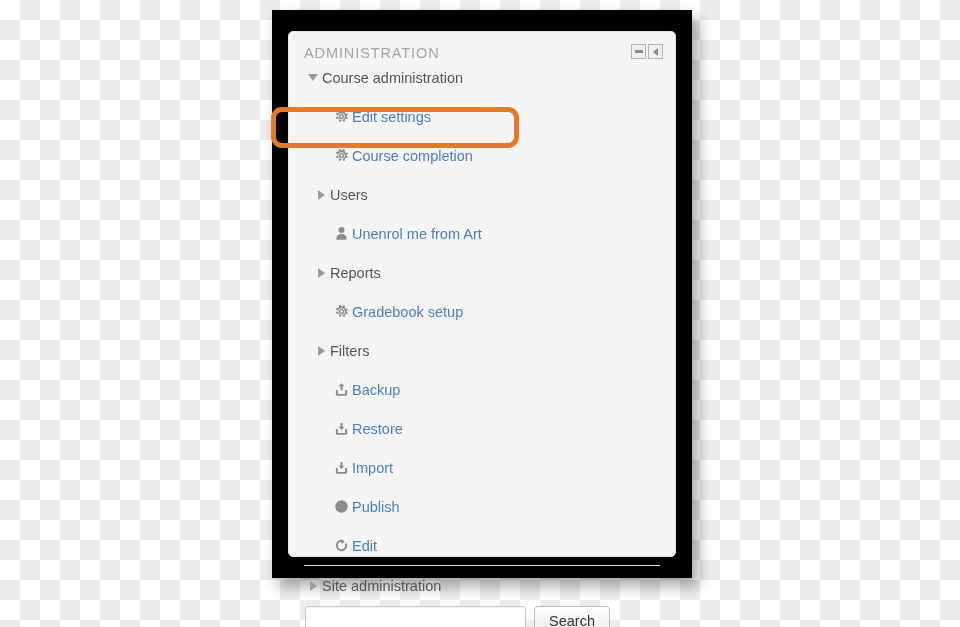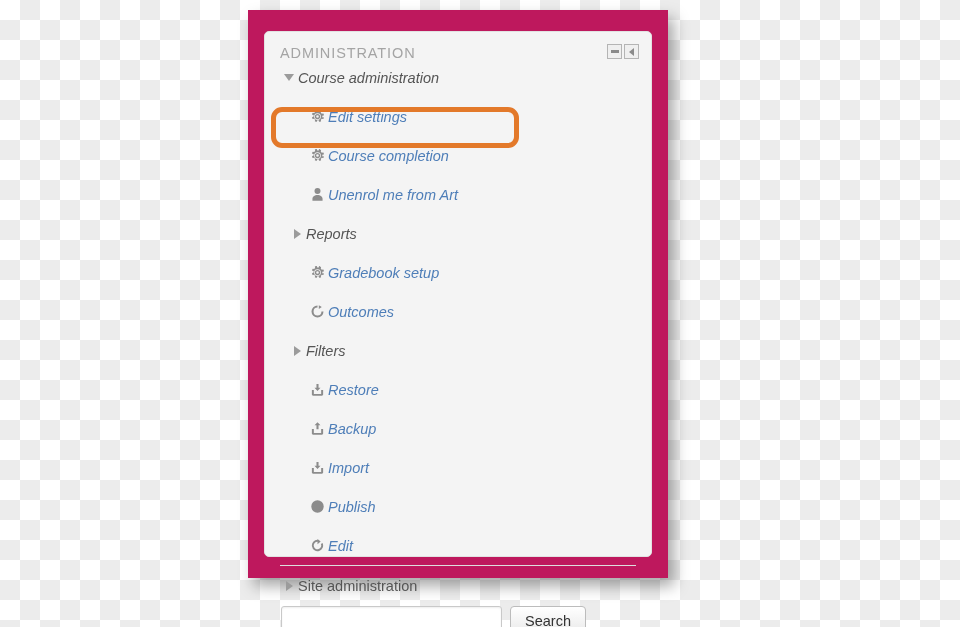--- a/index.html
+++ b/index.html
@@ -17,25 +17,25 @@
       linear-gradient(45deg, #ececec 25%, transparent 25%, transparent 75%, #ececec 75%),
       linear-gradient(45deg, #ececec 25%, transparent 25%, transparent 75%, #ececec 75%);
     background-size: 40px 40px;
     background-position: 0 0, 20px 20px;
     position: relative;
   }
 
   
   #card {
     position: absolute;
-    left: 248px;
+    left: 272px;
     top: 10px;
     width: 420px;
     height: 568px;
-    background: #be185d;
+    background: #000000;
     box-shadow: 6px 8px 14px rgba(0,0,0,0.35);
   }
 
   
   #block {
     position: absolute;
     left: 16px;
     top: 21px;
     width: 388px;
     height: 526px;
@@ -88,21 +88,20 @@
     display: block;
     width: 0; height: 0;
     border-top: 4px solid transparent;
     border-bottom: 4px solid transparent;
     border-right: 5px solid #8a8a8a;
   }
 
   
   #tree {
     padding: 0 14px 0 15px;
-    font-style: italic;
   }
   .node {
     display: flex;
     align-items: center;
     height: 23px;
     font-size: 14.5px;
     white-space: nowrap;
   }
   .node .marker {
     width: 18px;
@@ -232,81 +231,77 @@
         <div class="node child">
           <span class="marker"></span>
           <span class="ico">
             <svg class="gi" width="15" height="15" viewBox="0 0 16 16">
               <path d="M8 5.2a2.8 2.8 0 1 0 0 5.6 2.8 2.8 0 0 0 0-5.6zm0 4.2a1.4 1.4 0 1 1 0-2.8 1.4 1.4 0 0 1 0 2.8z"></path>
               <path d="M14.4 9.1l-1.3-.3a5.3 5.3 0 0 0 0-1.6l1.3-.3a.5.5 0 0 0 .4-.6l-.3-1.2a.5.5 0 0 0-.6-.4l-1.3.3a5.3 5.3 0 0 0-1.1-1.1l.3-1.3a.5.5 0 0 0-.4-.6L10.2 1a.5.5 0 0 0-.6.4l-.3 1.3a5.3 5.3 0 0 0-1.6 0L7.4 1.4A.5.5 0 0 0 6.8 1l-1.2.3a.5.5 0 0 0-.4.6l.3 1.3c-.4.3-.8.7-1.1 1.1l-1.3-.3a.5.5 0 0 0-.6.4L2.2 5.6a.5.5 0 0 0 .4.6l1.3.3a5.3 5.3 0 0 0 0 1.6l-1.3.3a.5.5 0 0 0-.4.6l.3 1.2a.5.5 0 0 0 .6.4l1.3-.3c.3.4.7.8 1.1 1.1l-.3 1.3a.5.5 0 0 0 .4.6l1.2.3a.5.5 0 0 0 .6-.4l.3-1.3a5.3 5.3 0 0 0 1.6 0l.3 1.3a.5.5 0 0 0 .6.4l1.2-.3a.5.5 0 0 0 .4-.6l-.3-1.3c.4-.3.8-.7 1.1-1.1l1.3.3a.5.5 0 0 0 .6-.4l.3-1.2a.5.5 0 0 0-.4-.6zM8 11.6A3.6 3.6 0 1 1 8 4.4a3.6 3.6 0 0 1 0 7.2z"></path>
             </svg>
           </span>
           <span class="lbl">Course completion</span>
         </div>
-        <div class="node child">
-          <span class="marker"></span>
-          <span class="ico">
-            <svg class="gi" width="15" height="15" viewBox="0 0 16 16">
-              <circle cx="8" cy="4.2" r="3.2"></circle>
-              <path d="M8 8.4c-3 0-5.4 1.8-5.4 4v2.2h10.8v-2.2c0-2.2-2.4-4-5.4-4z"></path>
-            </svg>
-          </span>
-          <span class="lbl">Unenrol me from Art</span>
-        </div>
         <div class="node plain child">
           <span class="marker">
             <span class="tri-right"></span>
           </span>
-          <span class="lbl">Reports</span>
-        </div>
-        <div class="node child">
-          <span class="marker"></span>
-          <span class="ico">
-            <svg class="gi" width="15" height="15" viewBox="0 0 16 16">
-              <path d="M8 5.2a2.8 2.8 0 1 0 0 5.6 2.8 2.8 0 0 0 0-5.6zm0 4.2a1.4 1.4 0 1 1 0-2.8 1.4 1.4 0 0 1 0 2.8z"></path>
-              <path d="M14.4 9.1l-1.3-.3a5.3 5.3 0 0 0 0-1.6l1.3-.3a.5.5 0 0 0 .4-.6l-.3-1.2a.5.5 0 0 0-.6-.4l-1.3.3a5.3 5.3 0 0 0-1.1-1.1l.3-1.3a.5.5 0 0 0-.4-.6L10.2 1a.5.5 0 0 0-.6.4l-.3 1.3a5.3 5.3 0 0 0-1.6 0L7.4 1.4A.5.5 0 0 0 6.8 1l-1.2.3a.5.5 0 0 0-.4.6l.3 1.3c-.4.3-.8.7-1.1 1.1l-1.3-.3a.5.5 0 0 0-.6.4L2.2 5.6a.5.5 0 0 0 .4.6l1.3.3a5.3 5.3 0 0 0 0 1.6l-1.3.3a.5.5 0 0 0-.4.6l.3 1.2a.5.5 0 0 0 .6.4l1.3-.3c.3.4.7.8 1.1 1.1l-.3 1.3a.5.5 0 0 0 .4.6l1.2.3a.5.5 0 0 0 .6-.4l.3-1.3a5.3 5.3 0 0 0 1.6 0l.3 1.3a.5.5 0 0 0 .6.4l1.2-.3a.5.5 0 0 0 .4-.6l-.3-1.3c.4-.3.8-.7 1.1-1.1l1.3.3a.5.5 0 0 0 .6-.4l.3-1.2a.5.5 0 0 0-.4-.6zM8 11.6A3.6 3.6 0 1 1 8 4.4a3.6 3.6 0 0 1 0 7.2z"></path>
-            </svg>
-          </span>
-          <span class="lbl">Gradebook setup</span>
-        </div>
-        <div class="node child">
-          <span class="marker"></span>
-          <span class="ico">
-            <svg class="gi" width="15" height="15" viewBox="0 0 16 16">
-              <path d="M8 1.6a6.4 6.4 0 1 0 6.4 6.4h-2.2A4.2 4.2 0 1 1 8 3.8V1.6z"></path>
-              <path d="M9.4 1.2l3.2 2-3.2 2v-4z"></path>
-            </svg>
-          </span>
-          <span class="lbl">Outcomes</span>
+          <span class="lbl">Users</span>
+        </div>
+        <div class="node child">
+          <span class="marker"></span>
+          <span class="ico">
+            <svg class="gi" width="15" height="15" viewBox="0 0 16 16">
+              <circle cx="8" cy="4.2" r="3.2"></circle>
+              <path d="M8 8.4c-3 0-5.4 1.8-5.4 4v2.2h10.8v-2.2c0-2.2-2.4-4-5.4-4z"></path>
+            </svg>
+          </span>
+          <span class="lbl">Unenrol me from Art</span>
         </div>
         <div class="node plain child">
           <span class="marker">
             <span class="tri-right"></span>
           </span>
+          <span class="lbl">Reports</span>
+        </div>
+        <div class="node child">
+          <span class="marker"></span>
+          <span class="ico">
+            <svg class="gi" width="15" height="15" viewBox="0 0 16 16">
+              <path d="M8 5.2a2.8 2.8 0 1 0 0 5.6 2.8 2.8 0 0 0 0-5.6zm0 4.2a1.4 1.4 0 1 1 0-2.8 1.4 1.4 0 0 1 0 2.8z"></path>
+              <path d="M14.4 9.1l-1.3-.3a5.3 5.3 0 0 0 0-1.6l1.3-.3a.5.5 0 0 0 .4-.6l-.3-1.2a.5.5 0 0 0-.6-.4l-1.3.3a5.3 5.3 0 0 0-1.1-1.1l.3-1.3a.5.5 0 0 0-.4-.6L10.2 1a.5.5 0 0 0-.6.4l-.3 1.3a5.3 5.3 0 0 0-1.6 0L7.4 1.4A.5.5 0 0 0 6.8 1l-1.2.3a.5.5 0 0 0-.4.6l.3 1.3c-.4.3-.8.7-1.1 1.1l-1.3-.3a.5.5 0 0 0-.6.4L2.2 5.6a.5.5 0 0 0 .4.6l1.3.3a5.3 5.3 0 0 0 0 1.6l-1.3.3a.5.5 0 0 0-.4.6l.3 1.2a.5.5 0 0 0 .6.4l1.3-.3c.3.4.7.8 1.1 1.1l-.3 1.3a.5.5 0 0 0 .4.6l1.2.3a.5.5 0 0 0 .6-.4l.3-1.3a5.3 5.3 0 0 0 1.6 0l.3 1.3a.5.5 0 0 0 .6.4l1.2-.3a.5.5 0 0 0 .4-.6l-.3-1.3c.4-.3.8-.7 1.1-1.1l1.3.3a.5.5 0 0 0 .6-.4l.3-1.2a.5.5 0 0 0-.4-.6zM8 11.6A3.6 3.6 0 1 1 8 4.4a3.6 3.6 0 0 1 0 7.2z"></path>
+            </svg>
+          </span>
+          <span class="lbl">Gradebook setup</span>
+        </div>
+        <div class="node plain child">
+          <span class="marker">
+            <span class="tri-right"></span>
+          </span>
           <span class="lbl">Filters</span>
+        </div>
+        <div class="node child">
+          <span class="marker"></span>
+          <span class="ico">
+            <svg class="gi" width="15" height="15" viewBox="0 0 16 16">
+              <path d="M8 1.2L4.8 4.6h2.1v4.2h2.2V4.6h2.1L8 1.2z"></path>
+              <path d="M2 8.6v4.8c0 .7.6 1.3 1.3 1.3h9.4c.7 0 1.3-.6 1.3-1.3V8.6h-2.1v4.1H4.1V8.6H2z"></path>
+            </svg>
+          </span>
+          <span class="lbl">Backup</span>
         </div>
         <div class="node child">
           <span class="marker"></span>
           <span class="ico">
             <svg class="gi" width="15" height="15" viewBox="0 0 16 16">
               <path d="M8 9.6l3.2-3.4H9.1V2H6.9v4.2H4.8L8 9.6z"></path>
               <path d="M2 8.6v4.8c0 .7.6 1.3 1.3 1.3h9.4c.7 0 1.3-.6 1.3-1.3V8.6h-2.1v4.1H4.1V8.6H2z"></path>
             </svg>
           </span>
           <span class="lbl">Restore</span>
-        </div>
-        <div class="node child">
-          <span class="marker"></span>
-          <span class="ico">
-            <svg class="gi" width="15" height="15" viewBox="0 0 16 16">
-              <path d="M8 1.2L4.8 4.6h2.1v4.2h2.2V4.6h2.1L8 1.2z"></path>
-              <path d="M2 8.6v4.8c0 .7.6 1.3 1.3 1.3h9.4c.7 0 1.3-.6 1.3-1.3V8.6h-2.1v4.1H4.1V8.6H2z"></path>
-            </svg>
-          </span>
-          <span class="lbl">Backup</span>
         </div>
         <div class="node child">
           <span class="marker"></span>
           <span class="ico">
             <svg class="gi" width="15" height="15" viewBox="0 0 16 16">
               <path d="M8 9.6l3.2-3.4H9.1V2H6.9v4.2H4.8L8 9.6z"></path>
               <path d="M2 8.6v4.8c0 .7.6 1.3 1.3 1.3h9.4c.7 0 1.3-.6 1.3-1.3V8.6h-2.1v4.1H4.1V8.6H2z"></path>
             </svg>
           </span>
           <span class="lbl">Import</span>

